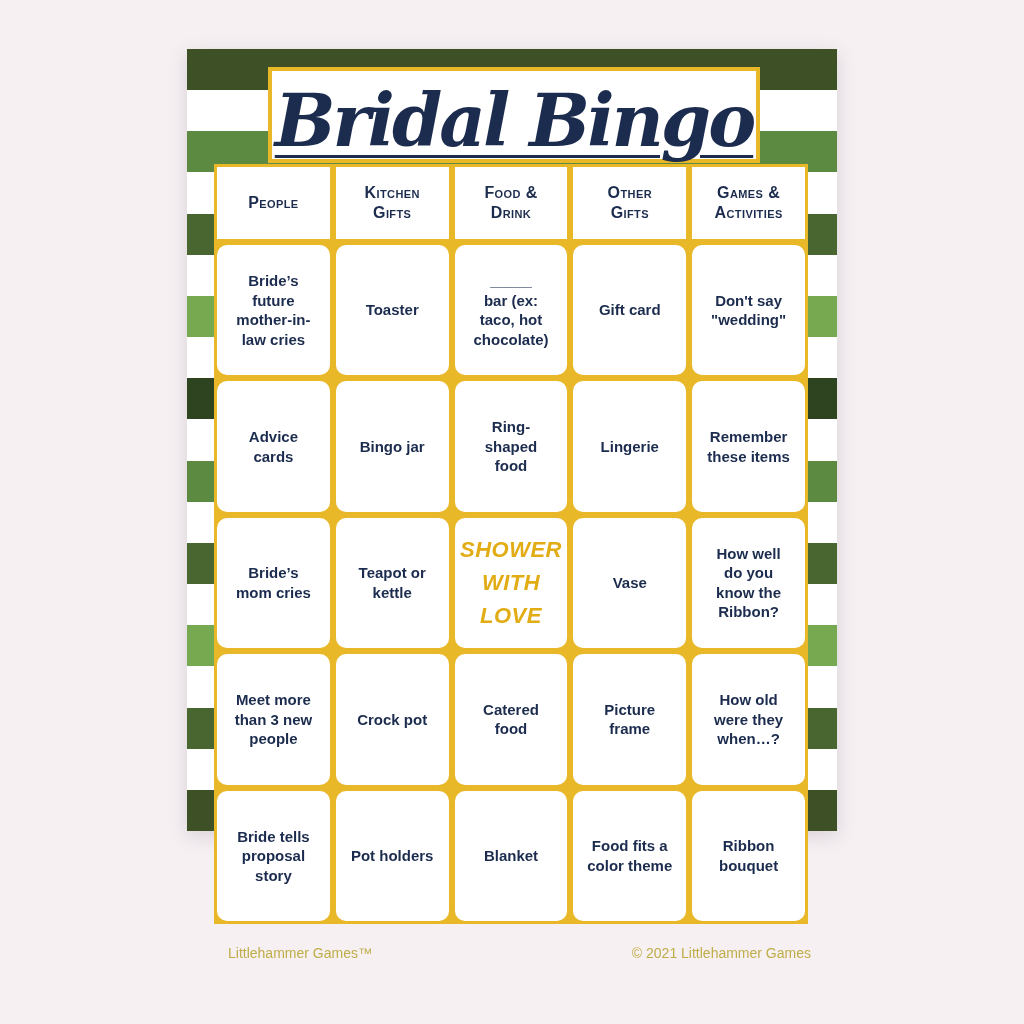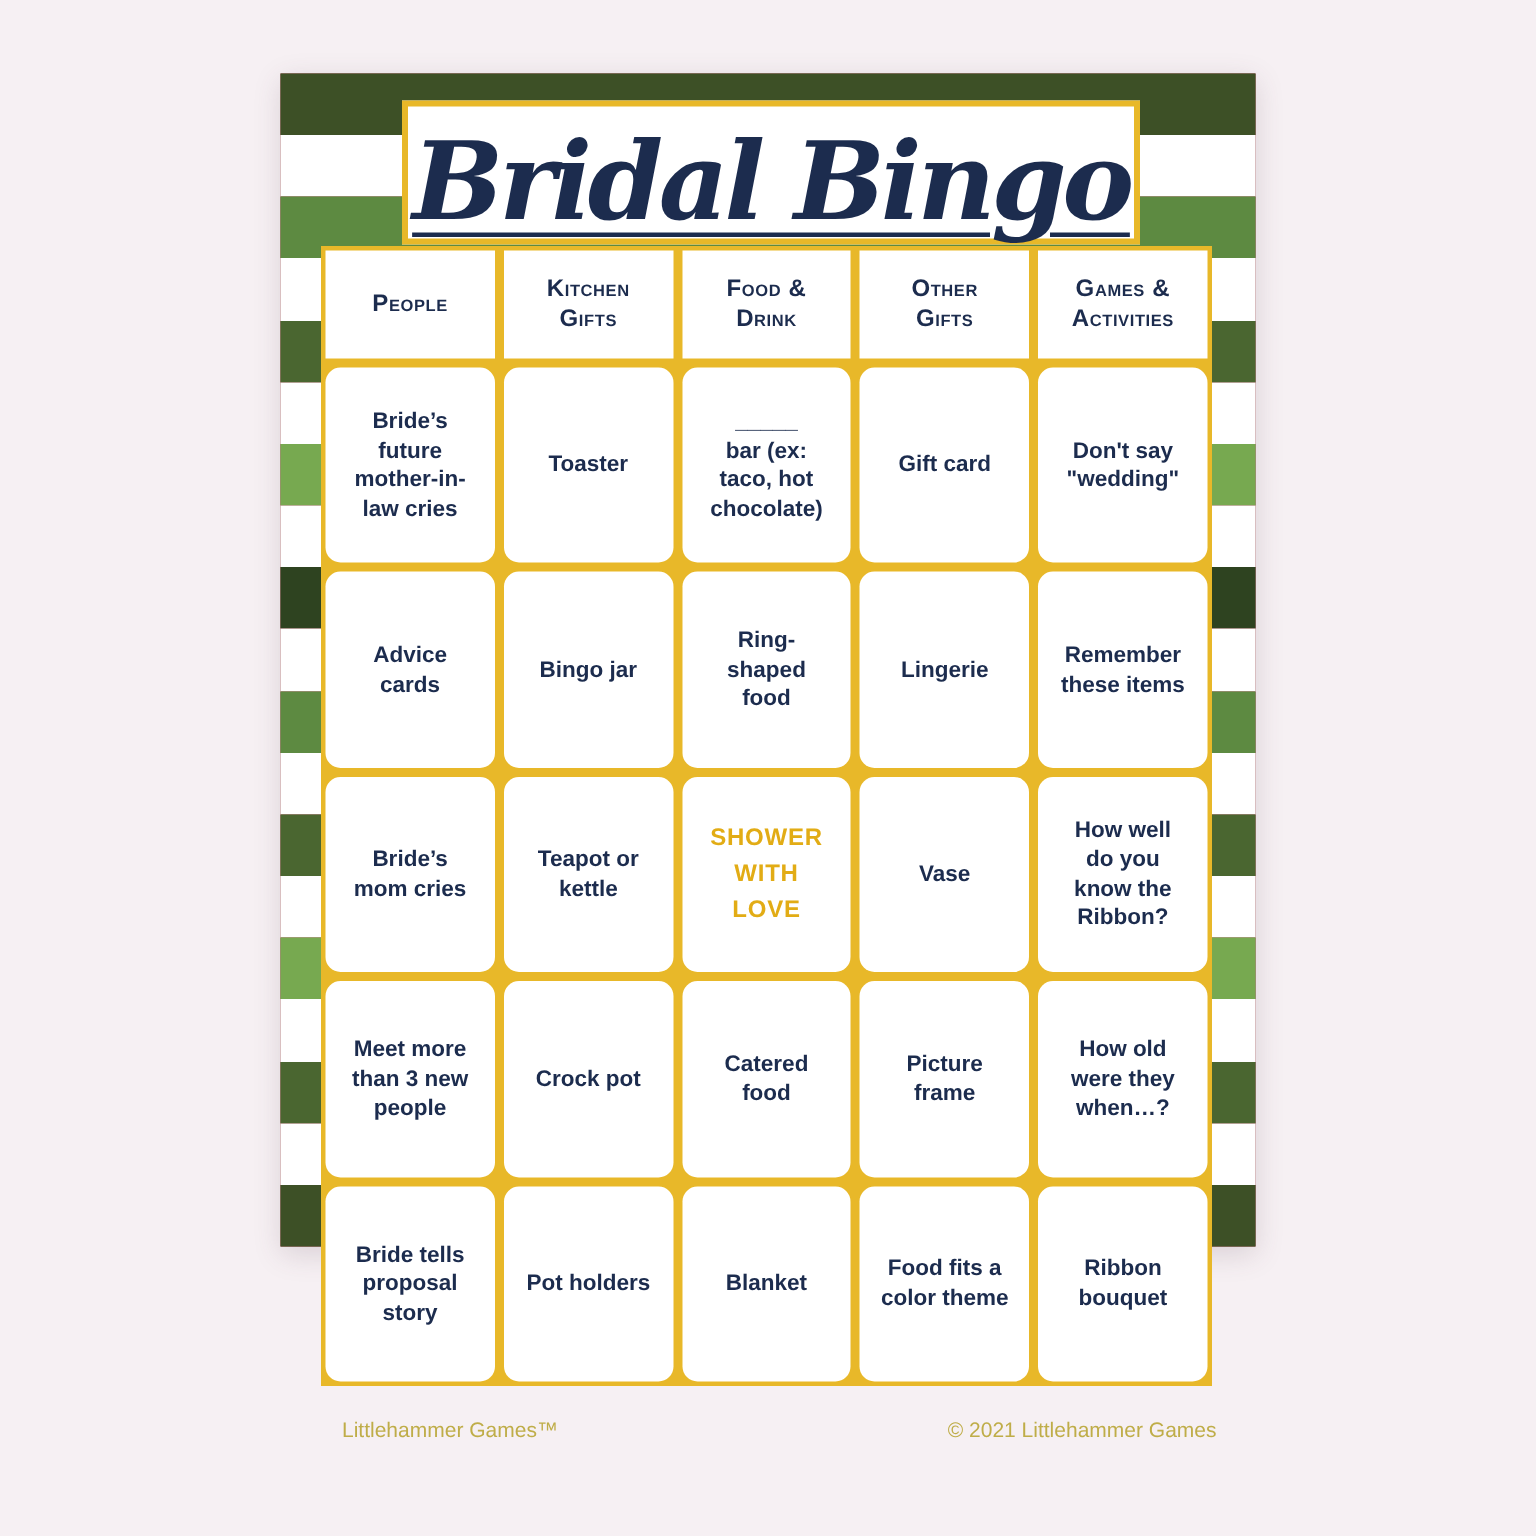--- a/index.html
+++ b/index.html
@@ -82,23 +82,24 @@
     letter-spacing:0.4px;
   }
   .cell{
     font-weight:bold;
     font-size:15px;
     line-height:1.3;
     border-radius:10px;
   }
   .cell.free{
     color:var(--free);
-    font-size:16px;
+    font-size:22px;
     line-height:1.5;
     letter-spacing:0.5px;
+    font-style:italic;
   }
   .footer{
     position:absolute;
     left:0; top:872px;
     width:100%;
     height:40px;
     display:flex;
     align-items:flex-end;
     justify-content:space-between;
     padding:0 26px 0 41px;

